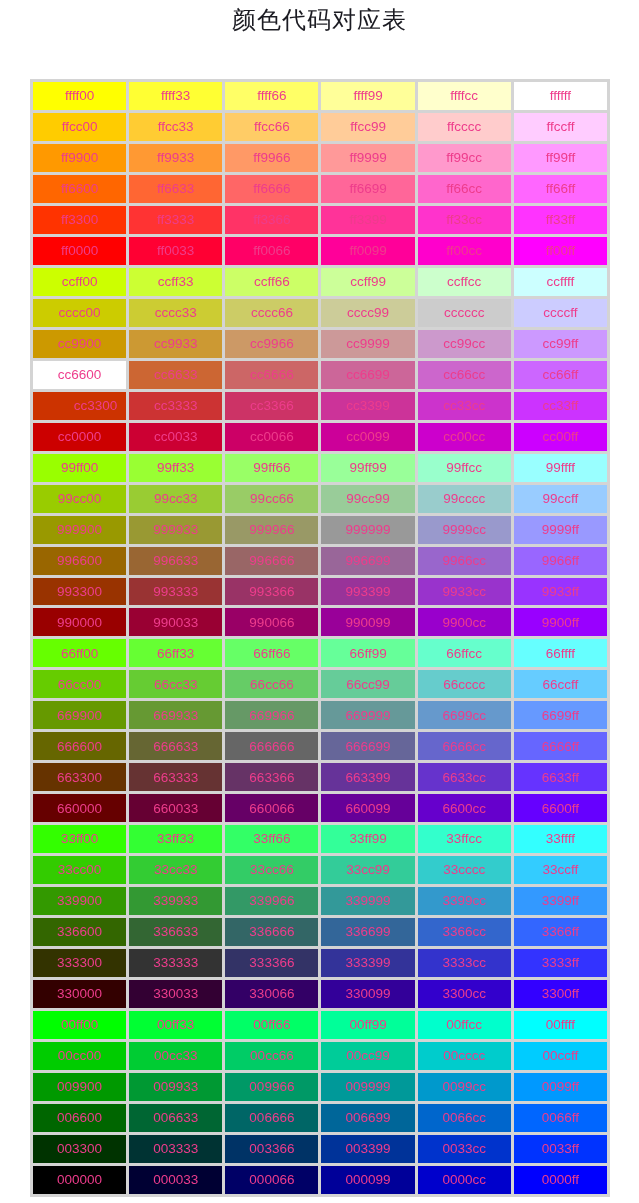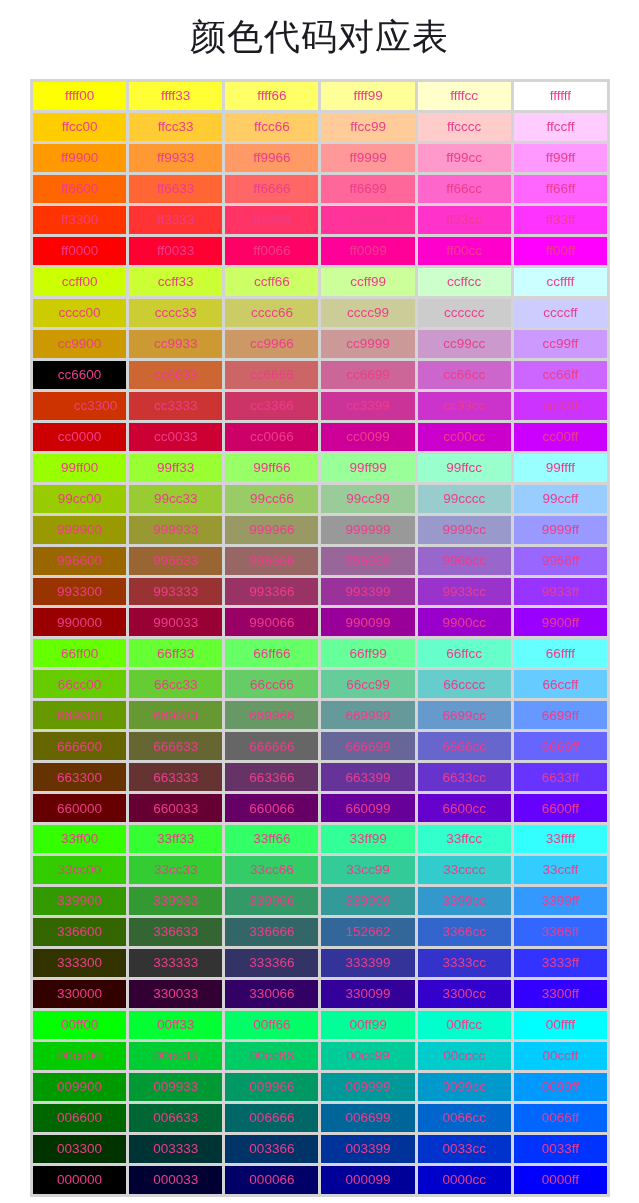--- a/index.html
+++ b/index.html
@@ -10,26 +10,25 @@
   }
   body {
     width: 639px;
     height: 1203px;
     overflow: hidden;
     font-family: "Liberation Sans", "DejaVu Sans", sans-serif;
     position: relative;
   }
   #page-title {
     text-align: center;
-    font-size: 36px;
+    font-size: 24px;
     font-weight: normal;
     color: #1b1b22;
     letter-spacing: 1px;
     margin: 0;
-    padding-top: 17px;
     height: 40px;
     line-height: 40px;
     -webkit-font-smoothing: antialiased;
   }
   #color-table-wrap {
     position: absolute;
     left: 30px;
     top: 79px;
     width: 580px;
     height: 1118px;
@@ -132,21 +131,21 @@
         </tr>
         <tr>
           <td style="background-color: rgb(204, 153, 0); color: rgb(238, 60, 140);">cc9900</td>
           <td style="background-color: rgb(204, 153, 51); color: rgb(238, 60, 140);">cc9933</td>
           <td style="background-color: rgb(204, 153, 102); color: rgb(238, 60, 140);">cc9966</td>
           <td style="background-color: rgb(204, 153, 153); color: rgb(238, 60, 140);">cc9999</td>
           <td style="background-color: rgb(204, 153, 204); color: rgb(238, 60, 140);">cc99cc</td>
           <td style="background-color: rgb(204, 153, 255); color: rgb(238, 60, 140);">cc99ff</td>
         </tr>
         <tr>
-          <td style="background-color: #000000; color: rgb(238, 60, 140);">cc6600</td>
+          <td style="background-color: #ffffff; color: rgb(238, 60, 140);">cc6600</td>
           <td style="background-color: rgb(204, 102, 51); color: rgb(238, 60, 140);">cc6633</td>
           <td style="background-color: rgb(204, 102, 102); color: rgb(238, 60, 140);">cc6666</td>
           <td style="background-color: rgb(204, 102, 153); color: rgb(238, 60, 140);">cc6699</td>
           <td style="background-color: rgb(204, 102, 204); color: rgb(238, 60, 140);">cc66cc</td>
           <td style="background-color: rgb(204, 102, 255); color: rgb(238, 60, 140);">cc66ff</td>
         </tr>
         <tr>
           <td style="background-color: rgb(204, 51, 0); color: rgb(238, 60, 140); padding-left: 32px;">cc3300</td>
           <td style="background-color: rgb(204, 51, 51); color: rgb(238, 60, 140);">cc3333</td>
           <td style="background-color: rgb(204, 51, 102); color: rgb(238, 60, 140);">cc3366</td>
@@ -279,21 +278,21 @@
           <td style="background-color: rgb(51, 153, 51); color: rgb(238, 60, 140);">339933</td>
           <td style="background-color: rgb(51, 153, 102); color: rgb(238, 60, 140);">339966</td>
           <td style="background-color: rgb(51, 153, 153); color: rgb(238, 60, 140);">339999</td>
           <td style="background-color: rgb(51, 153, 204); color: rgb(238, 60, 140);">3399cc</td>
           <td style="background-color: rgb(51, 153, 255); color: rgb(238, 60, 140);">3399ff</td>
         </tr>
         <tr>
           <td style="background-color: rgb(51, 102, 0); color: rgb(238, 60, 140);">336600</td>
           <td style="background-color: rgb(51, 102, 51); color: rgb(238, 60, 140);">336633</td>
           <td style="background-color: rgb(51, 102, 102); color: rgb(238, 60, 140);">336666</td>
-          <td style="background-color: rgb(51, 102, 153); color: rgb(238, 60, 140);">152662</td>
+          <td style="background-color: rgb(51, 102, 153); color: rgb(238, 60, 140);">336699</td>
           <td style="background-color: rgb(51, 102, 204); color: rgb(238, 60, 140);">3366cc</td>
           <td style="background-color: rgb(51, 102, 255); color: rgb(238, 60, 140);">3366ff</td>
         </tr>
         <tr>
           <td style="background-color: rgb(51, 51, 0); color: rgb(238, 60, 140);">333300</td>
           <td style="background-color: rgb(51, 51, 51); color: rgb(238, 60, 140);">333333</td>
           <td style="background-color: rgb(51, 51, 102); color: rgb(238, 60, 140);">333366</td>
           <td style="background-color: rgb(51, 51, 153); color: rgb(238, 60, 140);">333399</td>
           <td style="background-color: rgb(51, 51, 204); color: rgb(238, 60, 140);">3333cc</td>
           <td style="background-color: rgb(51, 51, 255); color: rgb(238, 60, 140);">3333ff</td>

